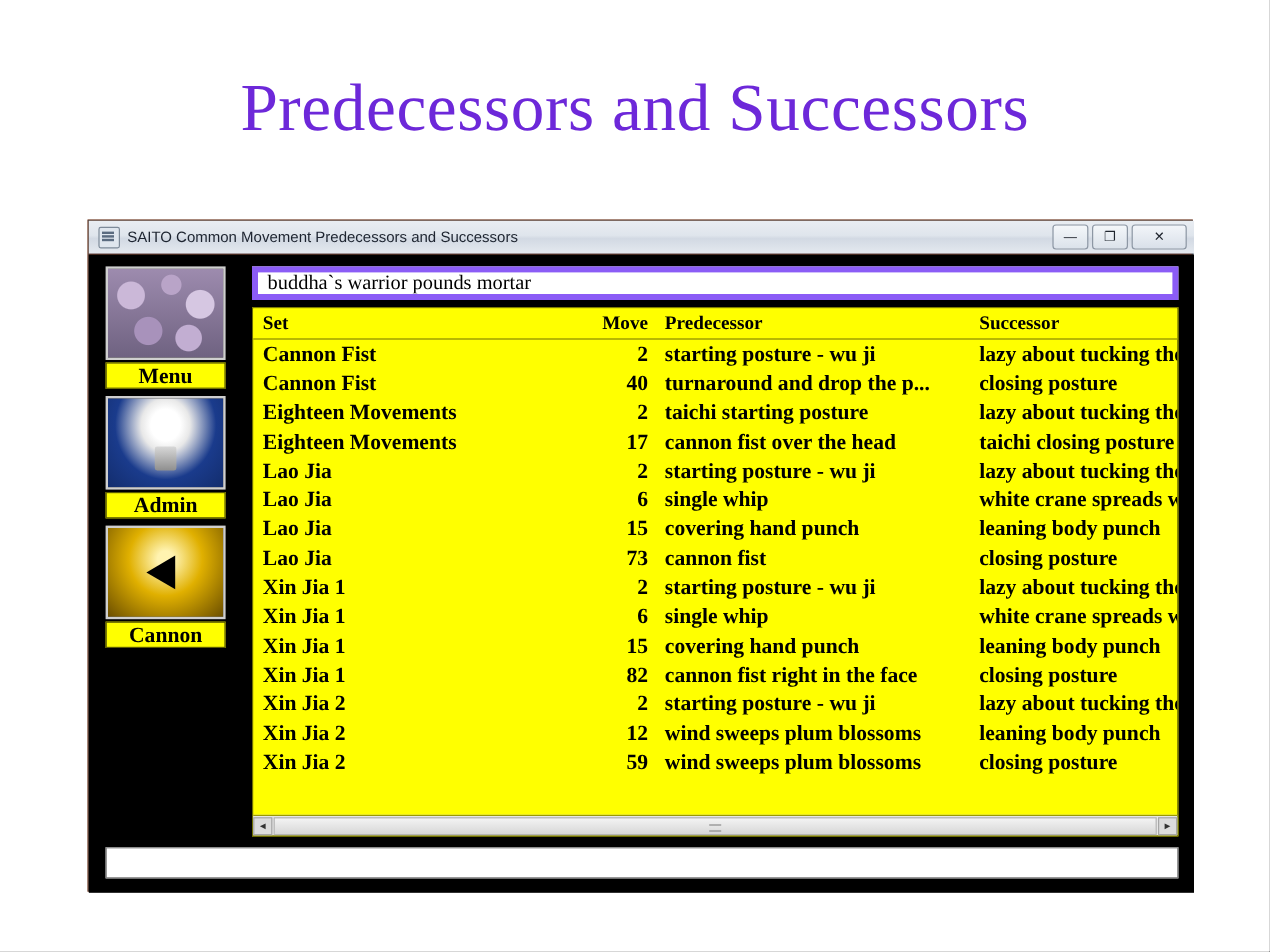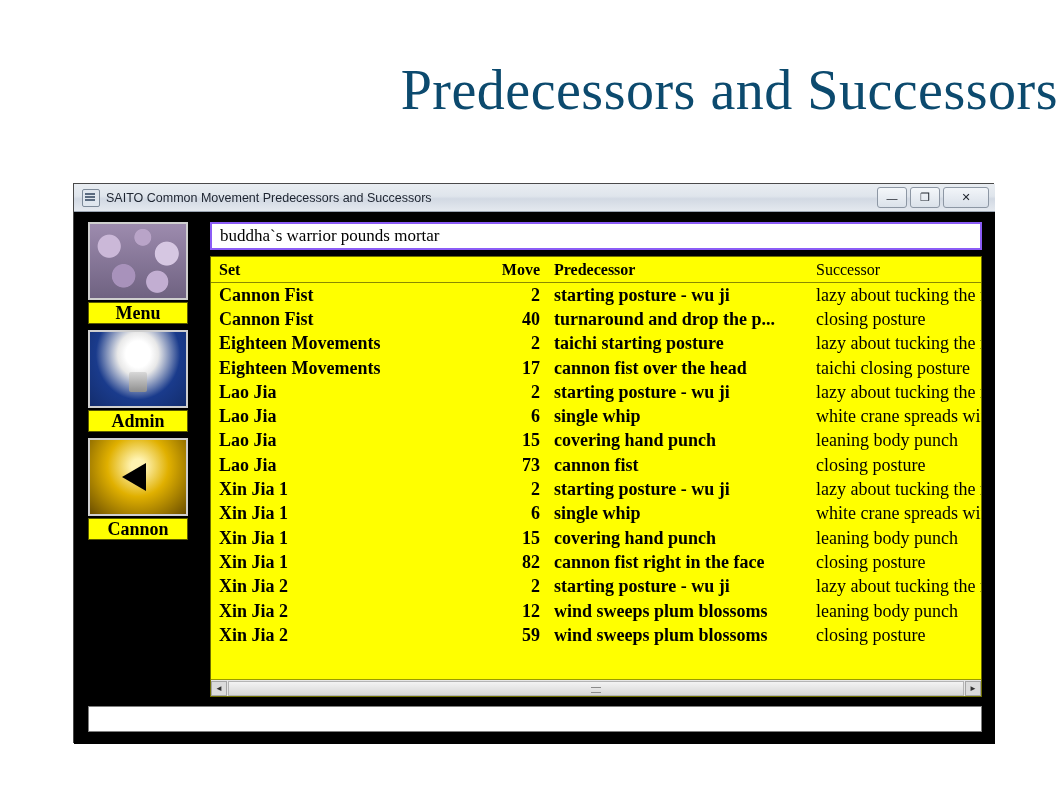--- a/index.html
+++ b/index.html
@@ -14,24 +14,24 @@
     font-family: "Liberation Serif", serif;
     overflow: hidden;
   }
 
   
   #slide-title {
     position: absolute;
     top: 58px;
     left: 0;
     width: 1058px;
-    text-align: right;
+    text-align: center;
     font-family: "Liberation Serif", serif;
     font-size: 56px;
-    color: #0c4a6e;
+    color: #6d28d9;
     letter-spacing: 0.5px;
   }
 
   
   #app-window {
     position: absolute;
     left: 73px;
     top: 183px;
     width: 921px;
     height: 560px;
@@ -191,21 +191,21 @@
   }
 
   
   #search-box {
     position: absolute;
     left: 136px;
     top: 10px;
     width: 772px;
     height: 28px;
     background: #ffffff;
-    border: 2px solid #8b5cf6;
+    border: 5px solid #8b5cf6;
     box-sizing: border-box;
     display: flex;
     align-items: center;
     padding-left: 8px;
     font-family: "Liberation Serif", serif;
     font-size: 17px;
     color: #000000;
   }
 
   
@@ -234,21 +234,21 @@
     display: flex;
     height: 24.3px;
     align-items: center;
     font-family: "Liberation Serif", serif;
     font-size: 18px;
     color: #000000;
   }
   .c-set   { width: 265px; padding-left: 8px; box-sizing: border-box; font-weight: bold; white-space: nowrap; overflow: hidden; }
   .c-move  { width: 70px;  text-align: right; padding-right: 6px; box-sizing: border-box; font-weight: bold; }
   .c-pred  { width: 270px; padding-left: 8px; box-sizing: border-box; font-weight: bold; white-space: nowrap; overflow: hidden; }
-  .c-succ  { width: 165px; padding-left: 0px; box-sizing: border-box; font-weight: normal; white-space: nowrap; overflow: hidden; }
+  .c-succ  { width: 165px; padding-left: 0px; box-sizing: border-box; font-weight: bold; white-space: nowrap; overflow: hidden; }
   #grid-head .c-set  { font-weight: bold; }
   #grid-head .c-move { font-weight: bold; }
 
   
   #grid-hscroll {
     position: absolute;
     left: 0;
     bottom: 0;
     width: 770px;
     height: 17px;

